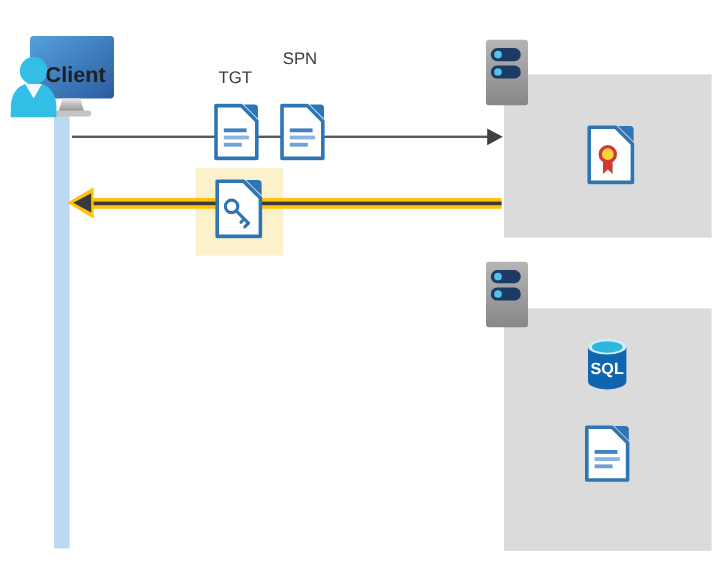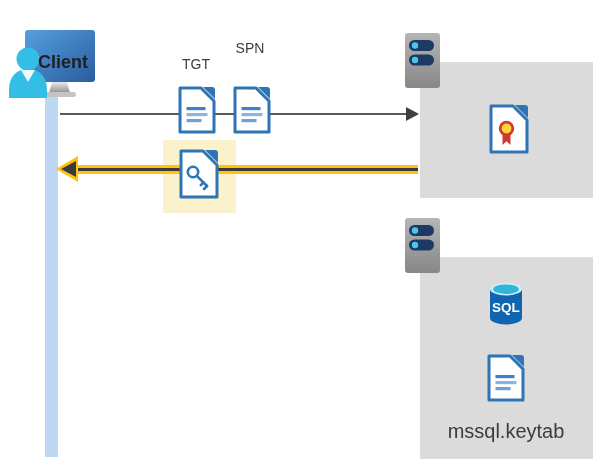--- a/index.html
+++ b/index.html
@@ -150,15 +150,14 @@
   </svg>
 
   <svg class="abs icon" style="left:487px;top:354px;" width="38" height="48" viewBox="0 0 38 48">
     <path d="M2,2 H23 L36,15 V46 H2 Z" fill="#ffffff" stroke="#2e75b6" stroke-width="3" stroke-linejoin="round"></path>
     <path d="M25,1 L37,13 V4 Q37,1 34,1 Z" fill="#2e75b6"></path>
     <rect x="8.5" y="21" width="19" height="3.2" fill="#3f81c7"></rect>
     <rect x="8.5" y="27" width="21" height="3.2" fill="#8cb4e2"></rect>
     <rect x="8.5" y="33" width="15" height="3.2" fill="#6fa0d6"></rect>
   </svg>
 
-  <div class="abs file-label label" style="left:426px;top:420px;width:160px;">mssql.keytab</div>
 
 </div>
 
 </body></html>

